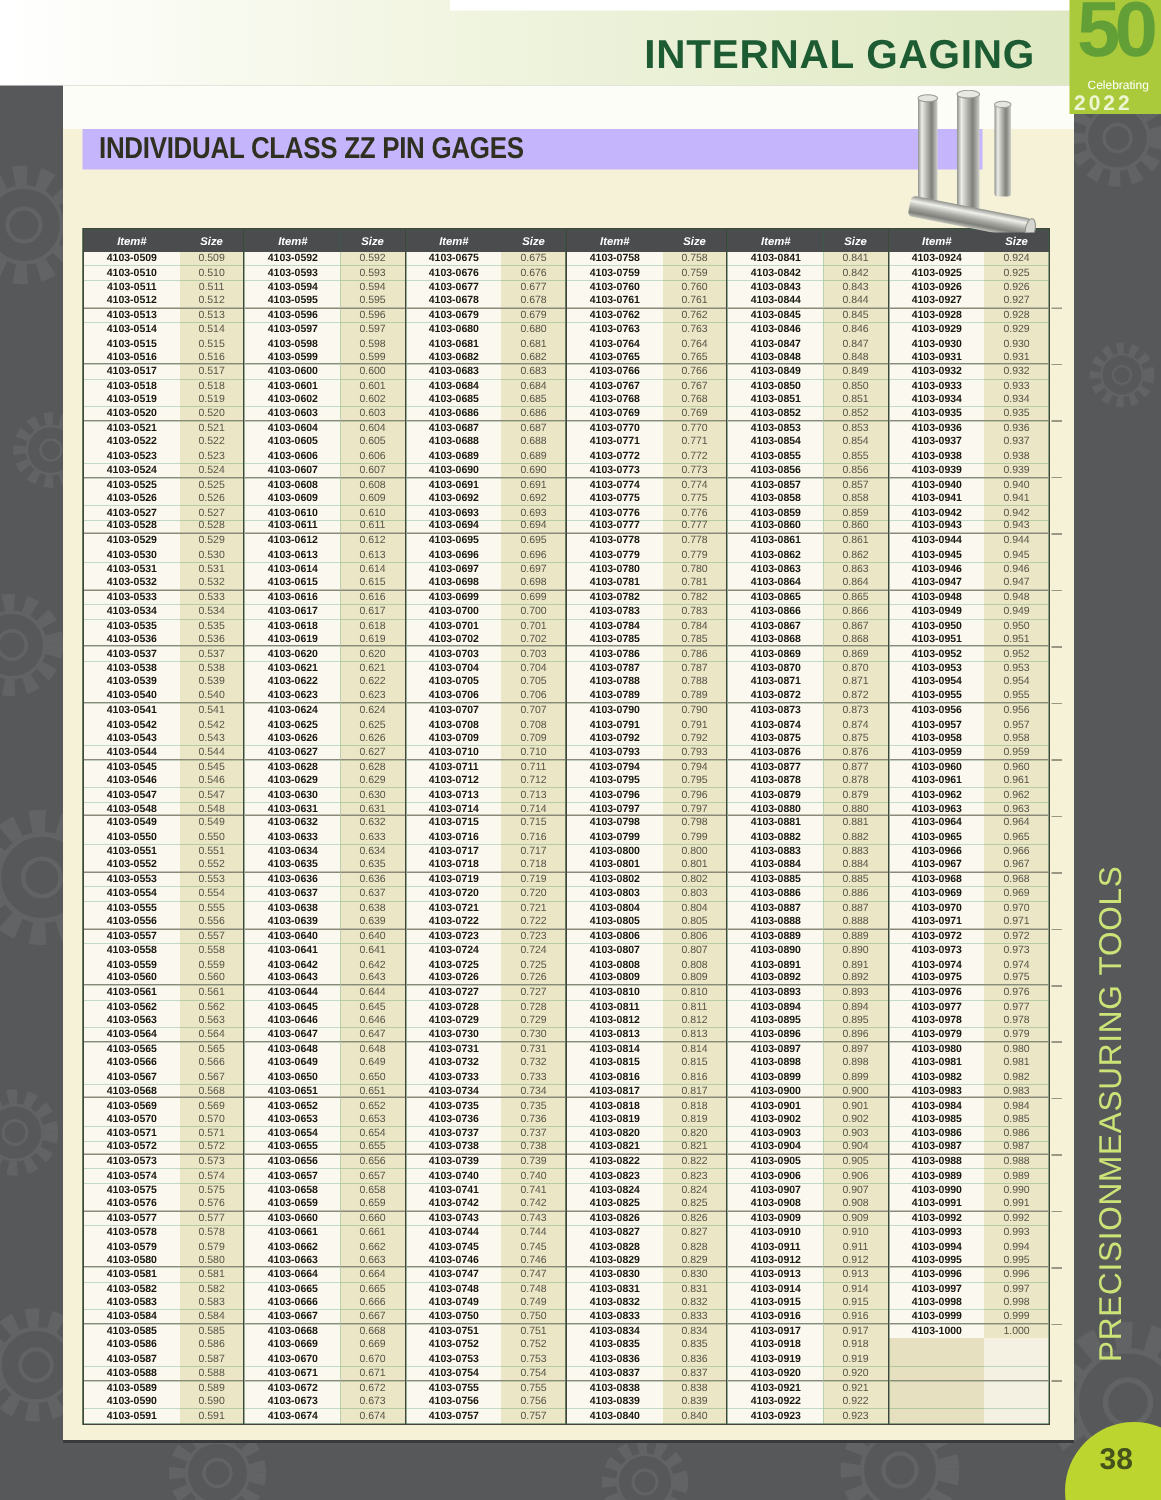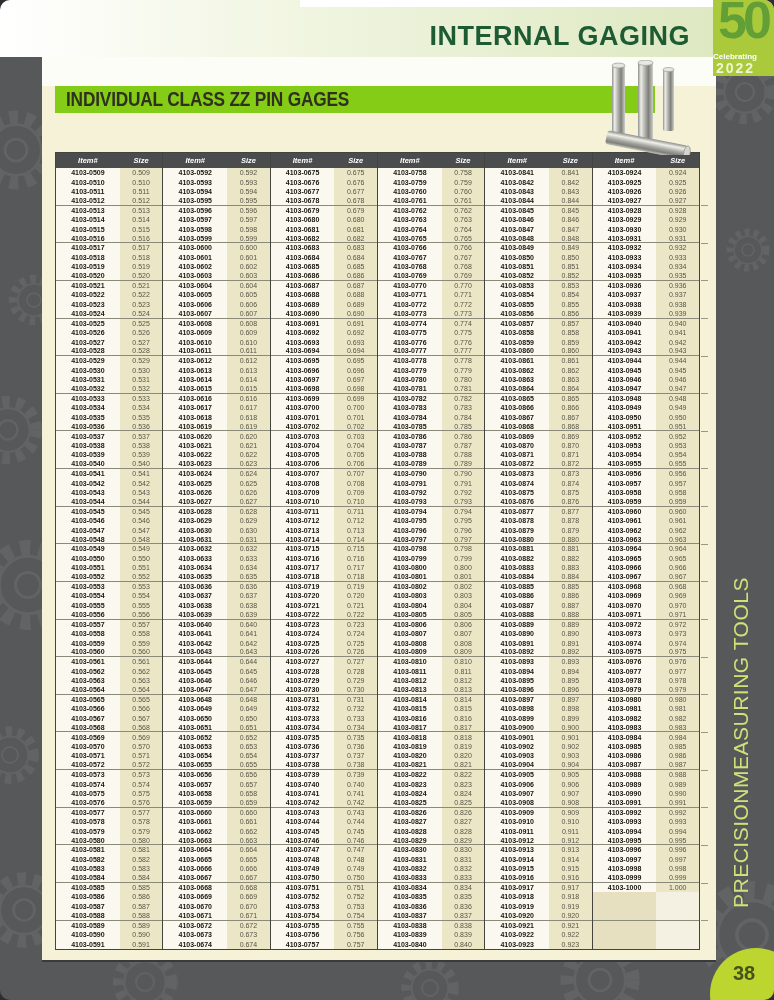--- a/index.html
+++ b/index.html
@@ -1,41 +1,41 @@
 <!DOCTYPE html>
 <html><head>
 <meta charset="utf-8">
 <style>
   * { margin:0; padding:0; box-sizing:border-box; }
   body { background:#2e2e30; font-family:"Liberation Sans", sans-serif; }
   .page { position:relative; width:774px; height:1000px; background:#57585a; overflow:hidden;
-          font-family:"Liberation Sans", sans-serif;border-radius:10px; }
+          font-family:"Liberation Sans", sans-serif; }
 
   
   .gears { position:absolute; left:0; top:0; width:774px; height:1000px; z-index:0; }
 
   
   .top-band { position:absolute; left:0; top:0; width:774px; height:57px; z-index:1;
               background:linear-gradient(to right,#ffffff 0%,#f2f6e3 35%,#dbe6bd 100%); }
   .top-white { position:absolute; left:300px; top:0; width:414px; height:7px; background:#ffffff; z-index:2; }
   .page-title { position:absolute; top:21px; right:84px; font-size:27px; font-weight:bold;
                 letter-spacing:0.5px; color:#1d5b33; z-index:3; }
 
   
   .logo { position:absolute; right:0; top:0; width:61px; height:76px; background:#abca3b; z-index:4; overflow:hidden; }
   .logo-50 { position:absolute; left:5px; top:-10px; font-size:52px; font-weight:bold; color:#639f37; letter-spacing:-4px; }
-  .logo-celebrating { position:absolute; left:0; bottom:15px; font-size:8px; font-weight:bold; color:#ffffff; }
+  .logo-celebrating { position:absolute; left:12px; bottom:15px; font-size:8px; font-weight:normal; color:#ffffff; }
   .logo-year { position:absolute; left:3px; bottom:0px; font-size:14px; font-weight:bold; color:#eef5d2; letter-spacing:2px; }
 
   
   .paper { position:absolute; left:42px; top:57px; width:674px; height:903px; background:#f6f2d8;
            z-index:1; box-shadow:0 2px 0 #3a3a3c; }
   .paper-top { position:absolute; left:0; top:0; width:674px; height:29px; background:#fdfdf7; }
 
-  .section-bar { position:absolute; left:13px; top:29px; width:600px; height:27px; background:#84cc16;
+  .section-bar { position:absolute; left:13px; top:29px; width:600px; height:27px; background:#c4b5fd;
                  display:flex; align-items:center; padding-left:11px; z-index:2; }
   .section-bar span { font-size:18px; font-weight:bold; color:#2f3020; letter-spacing:-0.2px;
                       transform:scale(0.96,1.12); transform-origin:left center; white-space:nowrap; }
 
   .bullets { position:absolute; list-style:none; font-size:8.5px; line-height:11px; color:#45422f; z-index:2; }
   .bullets li { position:relative; padding-left:9px; }
   .bullets li::before { content:"\2022"; position:absolute; left:1px; top:0; }
   .bullets.left  { left:26px;  top:62px; width:385px; }
   .bullets.right { left:420px; top:62px; width:170px; }
 

